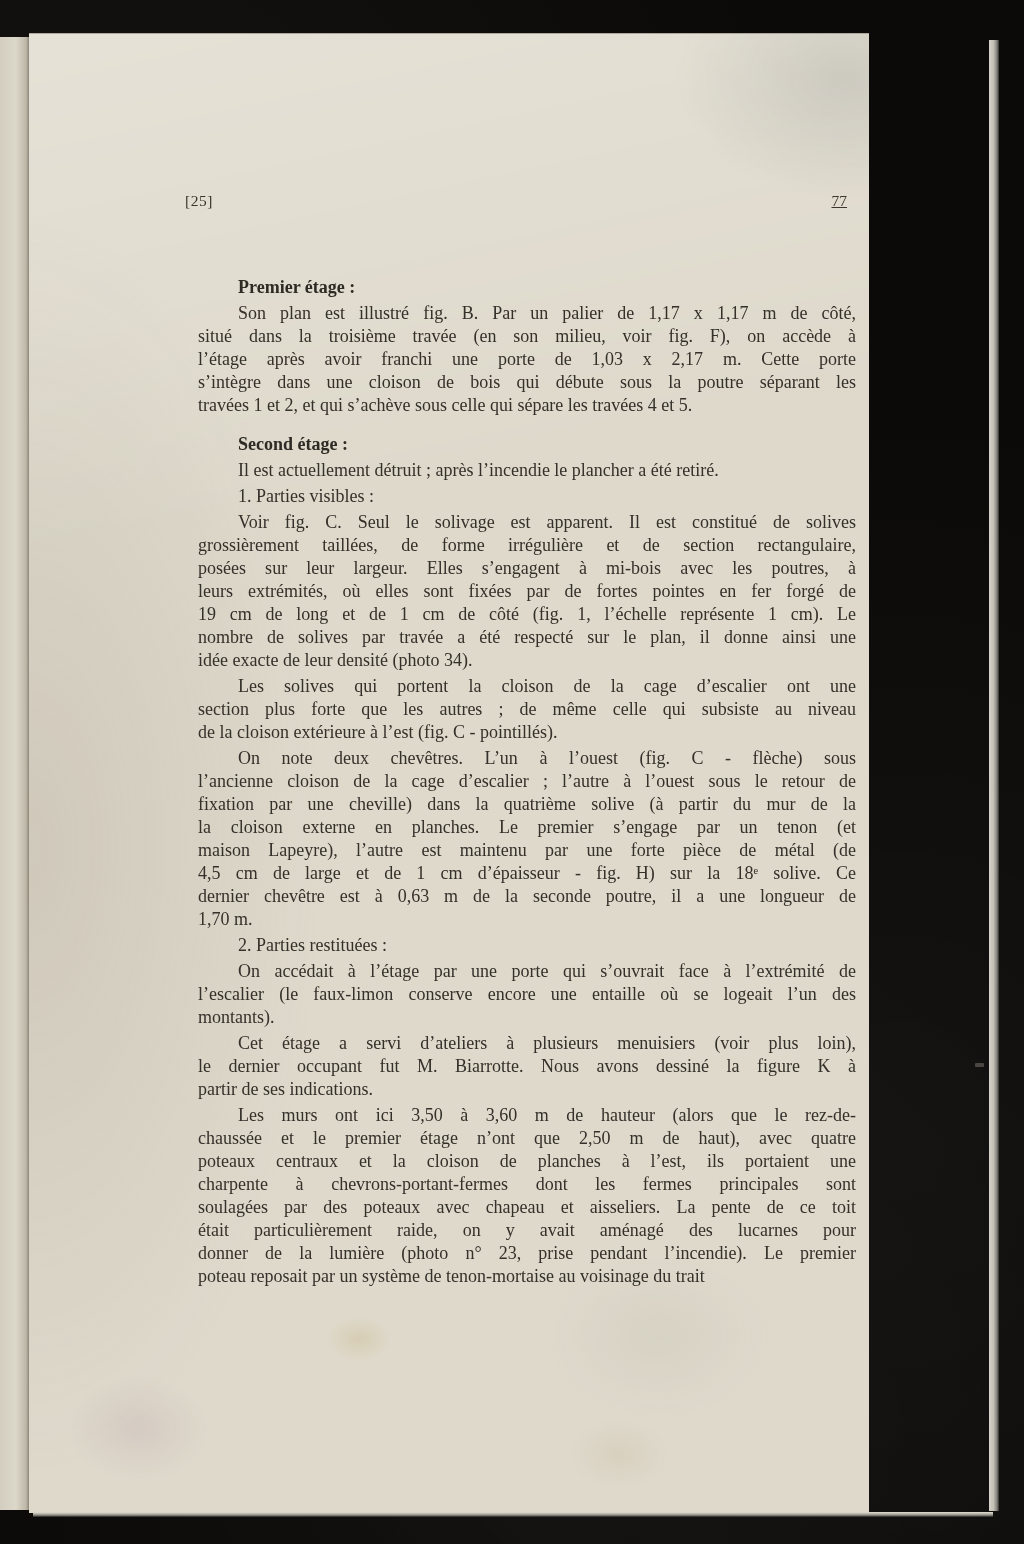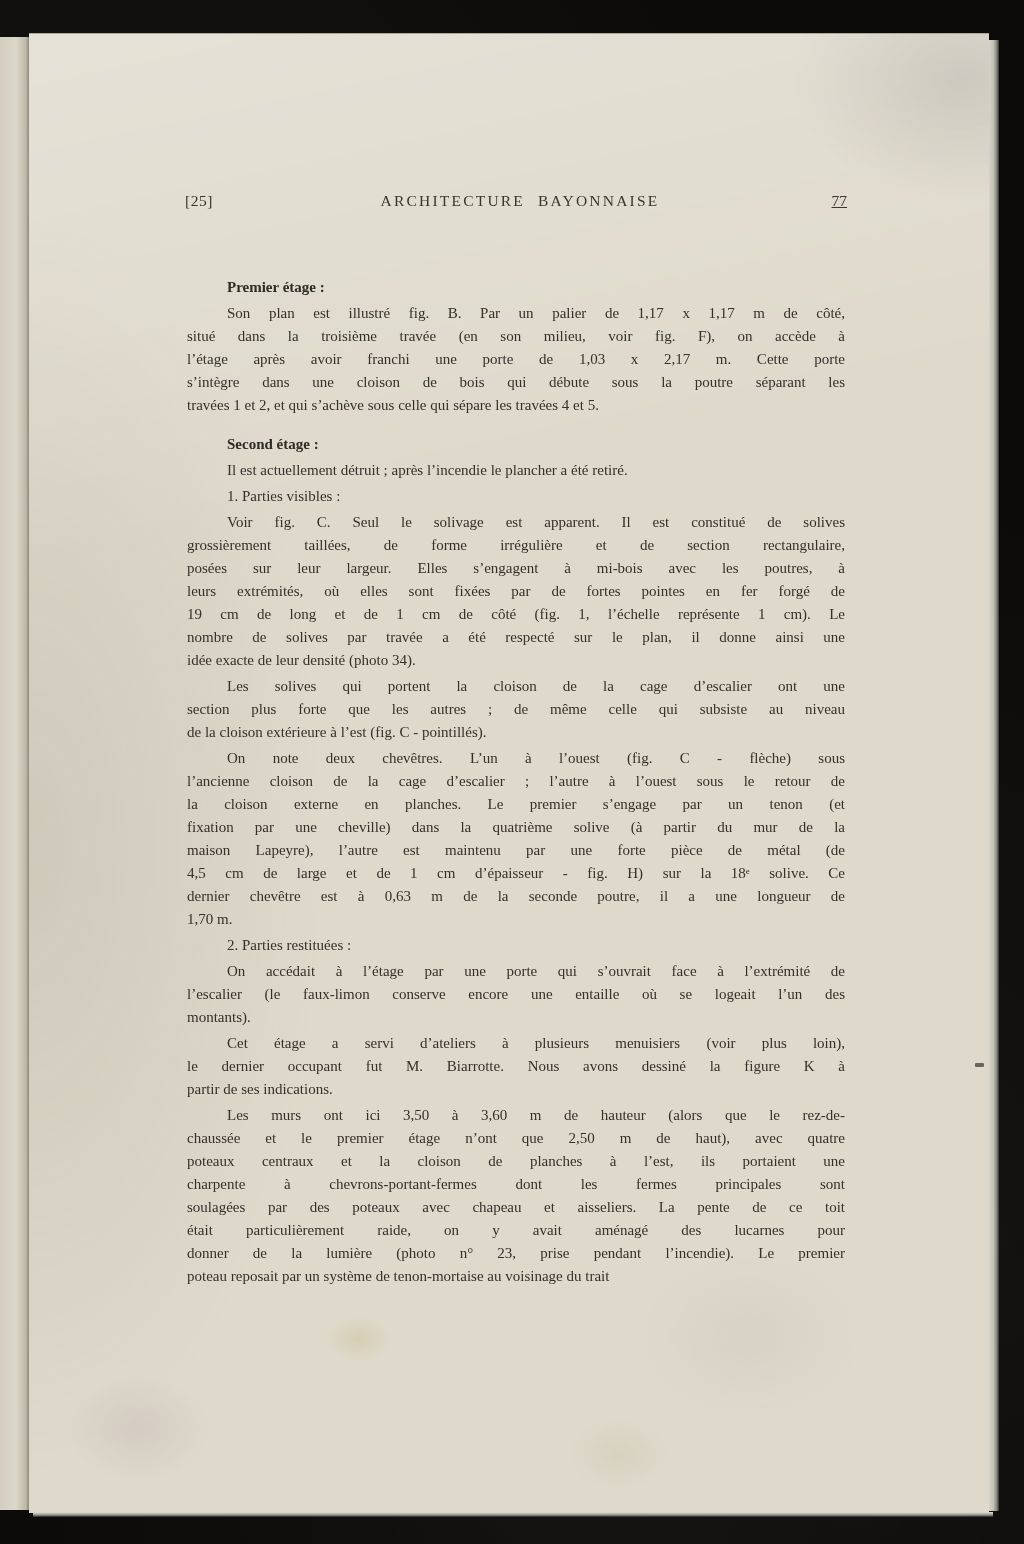--- a/index.html
+++ b/index.html
@@ -12,31 +12,32 @@
       radial-gradient(circle at 55% 95%, rgba(255,255,255,.03), transparent 40%);
     font-family:"Liberation Serif","DejaVu Serif",serif;
   }
   
   .facing-strip{
     position:absolute;left:0;top:37px;width:29px;height:1473px;
     background:linear-gradient(to right,#d3cebf 0%,#dcd8c9 55%,#bcb7a7 90%,#8b8677 100%);
   }
   
   .page{
-    position:absolute;left:29px;top:33px;width:960px;height:1479px;
+    position:absolute;left:29px;top:33px;width:816px;height:1479px;
     background-color:#ded9cb;
     background-image:
       linear-gradient(168deg, rgba(255,255,255,.22), rgba(0,0,0,0) 32%),
       radial-gradient(ellipse 240px 170px at 97% 3%, rgba(146,144,139,.32), transparent 70%),
       radial-gradient(ellipse 420px 900px at 0% 55%, rgba(118,108,90,.15), transparent 70%),
       radial-gradient(ellipse 100px 75px at 110px 1395px, rgba(150,108,140,.13), transparent 70%),
       radial-gradient(ellipse 46px 32px at 330px 1305px, rgba(186,158,84,.20), transparent 70%),
       radial-gradient(ellipse 70px 50px at 590px 1420px, rgba(168,148,108,.12), transparent 70%),
       radial-gradient(ellipse 160px 120px at 75% 88%, rgba(130,125,110,.08), transparent 70%);
     border-top:1px solid rgba(100,95,82,.4);
+    padding-left:24px;
   }
   
   .page-side-edge{
     position:absolute;left:989px;top:40px;width:10px;height:1471px;
     background:linear-gradient(to right,#d6d3ca 0%,#c2bfb5 45%,#83817a 80%,#2e2d2a 100%);
   }
   .page-bottom-edge{
     position:absolute;left:33px;top:1512px;width:960px;height:5px;
     background:linear-gradient(to bottom,#e4e1d8 0%,#97948a 60%,#1f1e1c 100%);
   }
@@ -46,22 +47,22 @@
     color:#3a362f;font-size:15.5px;
   }
   .running-head .bracket{position:absolute;left:-5px;top:0;letter-spacing:.5px;}
   .running-head .title{
     position:absolute;left:0;right:0;top:0;text-align:center;
     letter-spacing:2.2px;word-spacing:7px;
   }
   .running-head .folio{position:absolute;right:3px;top:0;text-decoration:underline;}
   
   .content{
-    position:absolute;left:158px;top:226px;width:658px;
-    color:#34302a;font-size:15px;line-height:23px;
+    position:absolute;left:169px;top:226px;width:658px;
+    color:#34302a;font-size:18px;line-height:23px;
   }
   .block{margin-top:3px;}
   .block:first-child{margin-top:0;}
   .block.heading{margin-top:16px;font-weight:700;color:#2e2b25;}
   .line{text-align:justify;text-align-last:justify;}
   .line.last,.block.heading .line{text-align-last:left;}
   .line.first{text-indent:40px;}
   
   .ink-mark{
     position:absolute;left:946px;top:1029px;width:9px;height:4px;
@@ -69,21 +70,20 @@
   }
 </style>
 </head>
 <body>
 
 <div class="facing-strip"></div>
 
 <div class="page">
   <div class="running-head">
     <span class="bracket">[25]</span>
-    <span class="title">ARCHITECTURE BAYONNAISE</span>
     <span class="folio">77</span>
   </div>
 
   <div class="content">
       <div class="block heading">
         <div class="line first last">Premier étage :</div>
       </div>
       <div class="block para">
         <div class="line first">Son plan est illustré fig. B. Par un palier de 1,17 x 1,17 m de côté,</div>
         <div class="line">situé dans la troisième travée (en son milieu, voir fig. F), on accède à</div>
@@ -110,22 +110,22 @@
         <div class="line last">idée exacte de leur densité (photo 34).</div>
       </div>
       <div class="block para">
         <div class="line first">Les solives qui portent la cloison de la cage d’escalier ont une</div>
         <div class="line">section plus forte que les autres ; de même celle qui subsiste au niveau</div>
         <div class="line last">de la cloison extérieure à l’est (fig. C - pointillés).</div>
       </div>
       <div class="block para">
         <div class="line first">On note deux chevêtres. L’un à l’ouest (fig. C - flèche) sous</div>
         <div class="line">l’ancienne cloison de la cage d’escalier ; l’autre à l’ouest sous le retour de</div>
+        <div class="line">fixation par une cheville) dans la quatrième solive (à partir du mur de la</div>
         <div class="line">la cloison externe en planches. Le premier s’engage par un tenon (et</div>
-        <div class="line">fixation par une cheville) dans la quatrième solive (à partir du mur de la</div>
         <div class="line">maison Lapeyre), l’autre est maintenu par une forte pièce de métal (de</div>
         <div class="line">4,5 cm de large et de 1 cm d’épaisseur - fig. H) sur la 18ᵉ solive. Ce</div>
         <div class="line">dernier chevêtre est à 0,63 m de la seconde poutre, il a une longueur de</div>
         <div class="line last">1,70 m.</div>
       </div>
       <div class="block para">
         <div class="line first last">2. Parties restituées :</div>
       </div>
       <div class="block para">
         <div class="line first">On accédait à l’étage par une porte qui s’ouvrait face à l’extrémité de</div>

